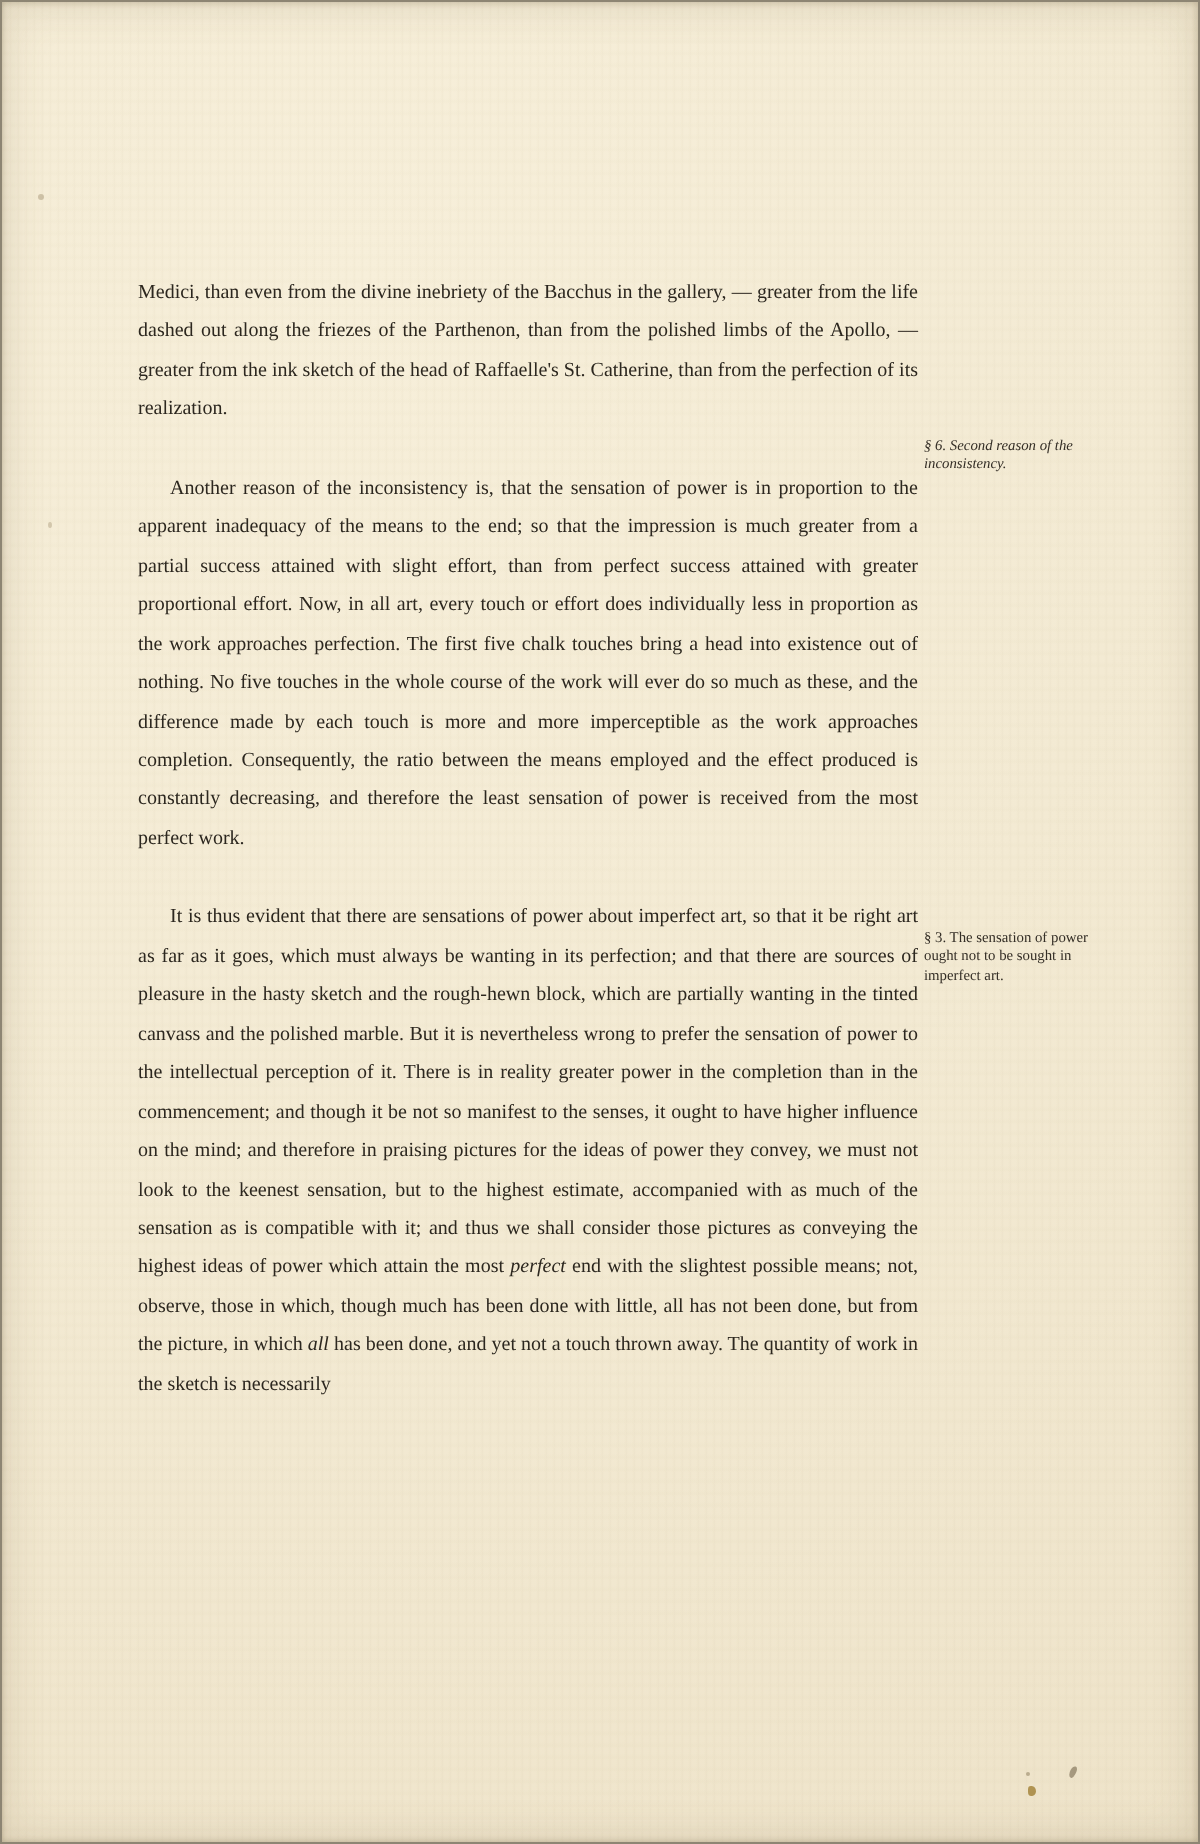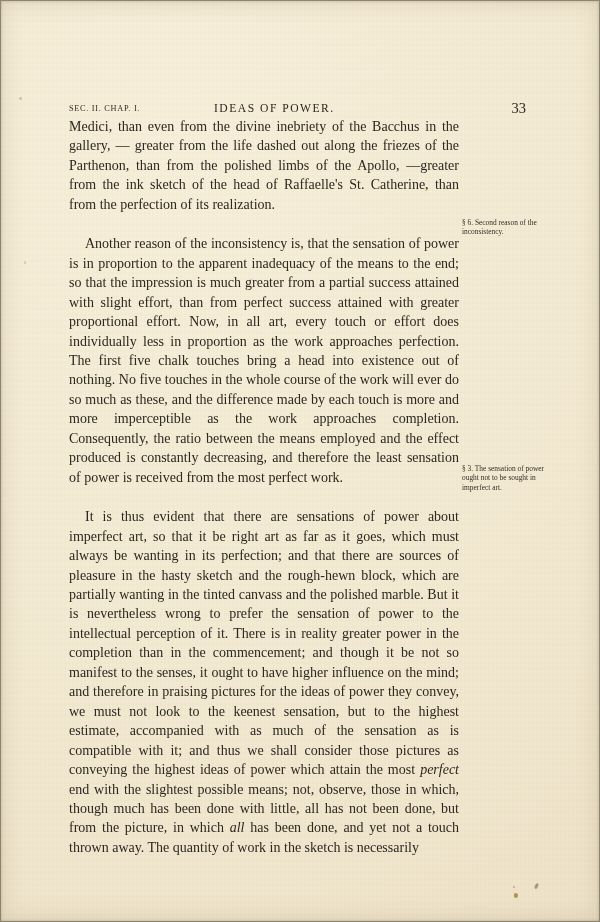--- a/index.html
+++ b/index.html
@@ -93,24 +93,24 @@
     right: 15px;
     top: -2px;
     font-size: 14.5px;
     color: #2b261f;
   }
 
   
   .textcol {
     position: absolute;
     left: 68px;
-    top: 116px;
+    top: 136px;
     width: 390px;
     color: #2c271f;
-    font-size: 14px;
+    font-size: 10px;
     line-height: 19.45px;
     text-align: justify;
     text-justify: inter-word;
   }
   .textcol p {
     margin: 0 0 0 0;
     text-indent: 16px;
   }
   .textcol p.first {
     text-indent: 0;
@@ -123,21 +123,21 @@
   
   .sidenote {
     position: absolute;
     left: 461px;
     width: 92px;
     font-size: 7.4px;
     line-height: 9.4px;
     color: #342e26;
     text-align: left;
   }
-  #sidenote-1 { top: 217px; }
+  #sidenote-1 { top: 217px; font-style: italic; }
   #sidenote-2 { top: 463px; }
 
   
   .footer {
     position: absolute;
     left: 80px;
     top: 776px;
     width: 380px;
     height: 16px;
     color: #2c271f;
@@ -167,25 +167,20 @@
   .speck.s4 { left: 18px; top: 96px;  width: 3px; height: 3px; background: #8b7852; opacity: .35; }
   .speck.s5 { left: 23px; top: 260px; width: 2px; height: 3px; background: #8b7852; opacity: .30; }
 </style>
 </head>
 <body>
 
 <div id="scan">
 
   <div id="page">
 
-    <div class="running-head">
-      <span class="rh-left">SEC. II. CHAP. I.</span>
-      <span class="rh-center">IDEAS OF POWER.</span>
-      <span class="rh-page">33</span>
-    </div>
 
     <div class="textcol">
 
       <p class="first">Medici, than even from the divine inebriety of the Bacchus in the gallery, — greater from the life dashed out along the friezes of the Parthenon, than from the polished limbs of the Apollo, —greater from the ink sketch of the head of Raffaelle's St. Catherine, than from the perfection of its realization.</p>
 
       <p>Another reason of the inconsistency is, that the sensation of power is in proportion to the apparent inadequacy of the means to the end; so that the impression is much greater from a partial success attained with slight effort, than from perfect success attained with greater proportional effort. Now, in all art, every touch or effort does individually less in proportion as the work approaches perfection. The first five chalk touches bring a head into existence out of nothing. No five touches in the whole course of the work will ever do so much as these, and the difference made by each touch is more and more imperceptible as the work approaches completion. Consequently, the ratio between the means employed and the effect produced is constantly decreasing, and therefore the least sensation of power is received from the most perfect work.</p>
 
       <p><span>It is thus evident that there are sensations of power about imperfect art, so that it be right art as far as it goes, which must always be wanting in its perfection; and that there are sources of pleasure in the hasty sketch and the rough-hewn block, which are partially wanting in the tinted canvass and the polished marble. But it is nevertheless wrong to prefer the sensation of power to the intellectual perception of it. There is in reality greater power in the completion than in the commencement; and though it be not so manifest to the senses, it ought to have higher influence on the mind; and therefore in praising pictures for the ideas of power they convey, we must not look to the keenest sensation, but to the highest estimate, accompanied with as much of the sensation as is compatible with it; and thus we shall consider those pictures as conveying the highest ideas of power which attain the most </span><i>perfect</i><span> end with the slightest possible means; not, observe, those in which, though much has been done with little, all has not been done, but from the picture, in which </span><i>all</i><span> has been done, and yet not a touch thrown away. The quantity of work in the sketch is necessarily</span></p>
     </div>
 

